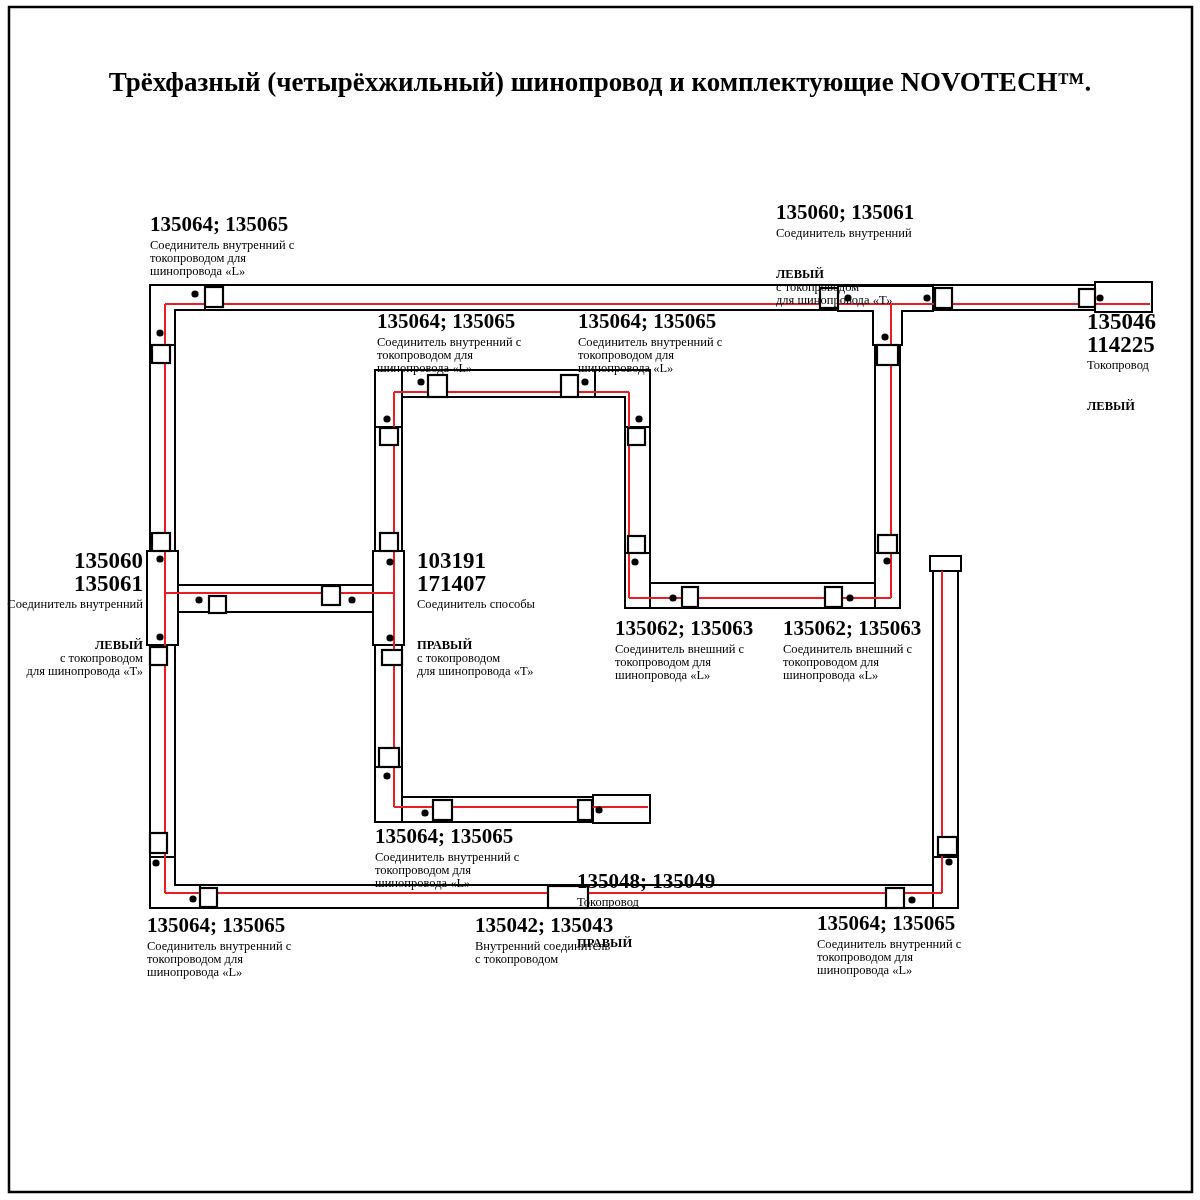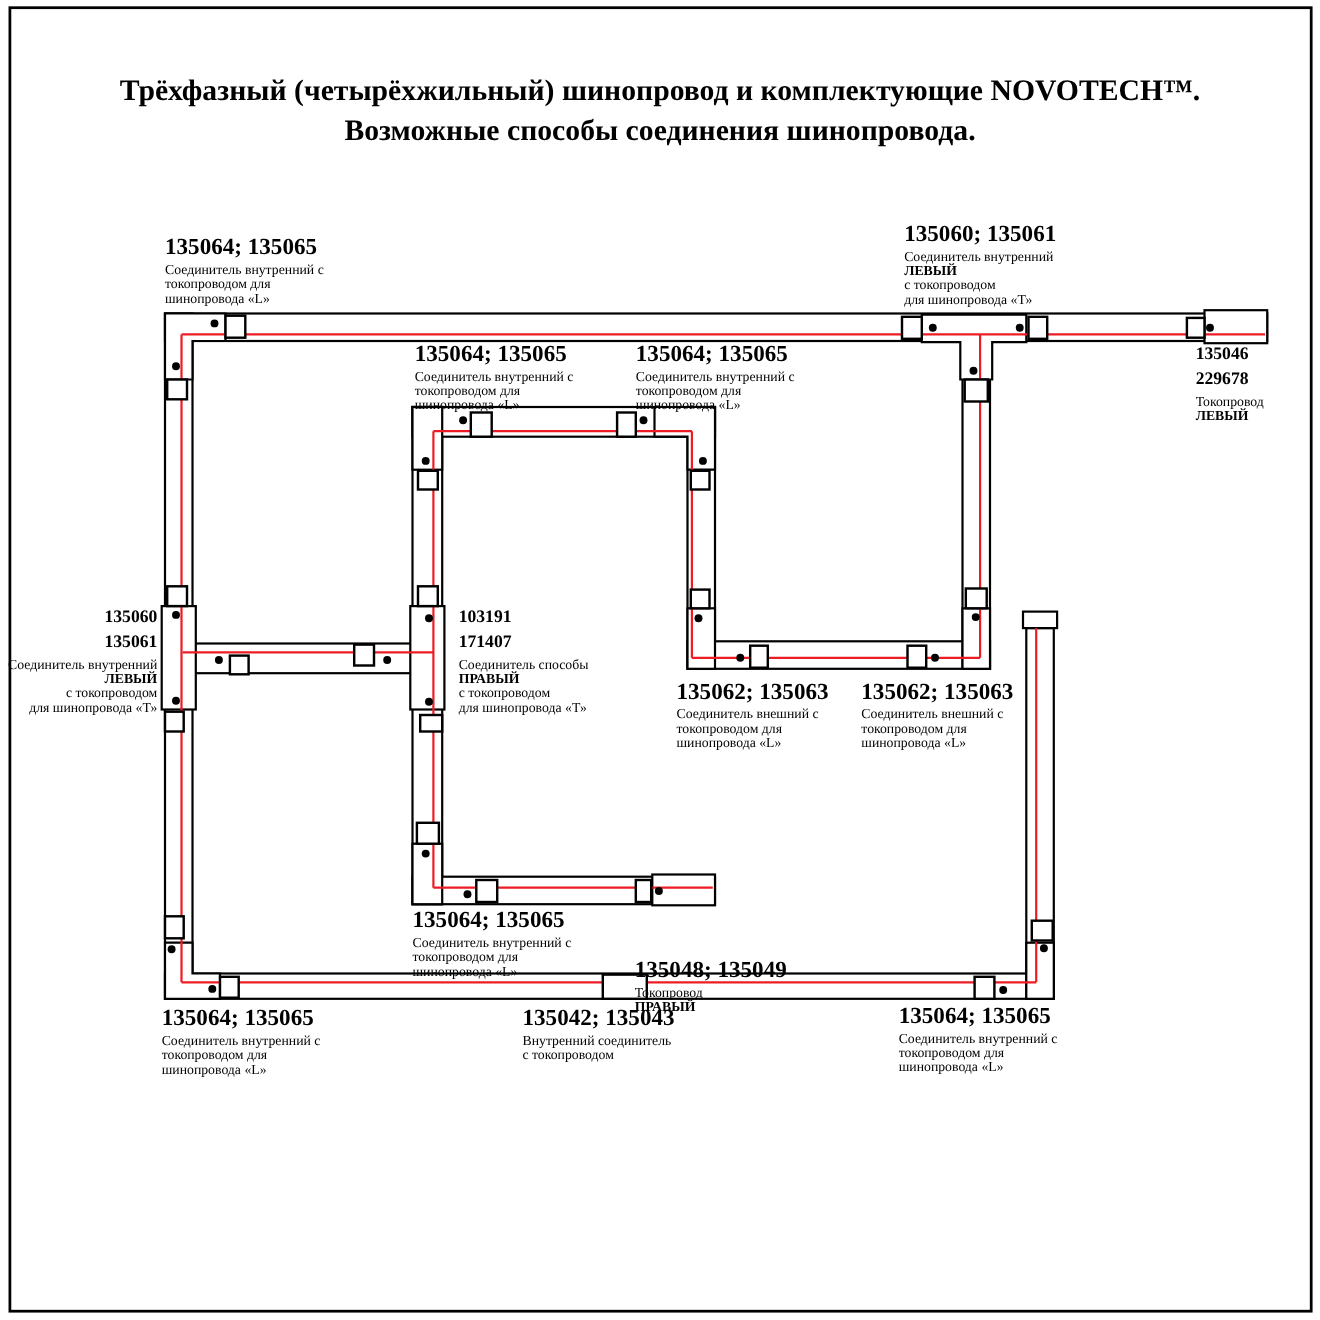--- a/index.html
+++ b/index.html
@@ -3,23 +3,23 @@
 <meta charset="utf-8">
 <style>
   html,body{margin:0;padding:0;background:#fff;}
   #page{position:relative;width:1200px;height:1200px;background:#ffffff;
         font-family:Liberation Serif, serif;color:#000;overflow:hidden;}
   #diagram-svg{position:absolute;left:0;top:0;}
   .title{position:absolute;left:0;top:64px;width:1200px;text-align:center;
          font-weight:bold;font-size:27px;line-height:36px;}
   .lbl{position:absolute;font-size:12.5px;line-height:13px;white-space:nowrap;}
   .lbl .num{font-size:21px;font-weight:bold;line-height:23px;margin-bottom:3px;}
-  .lbl .num2{font-size:16px;font-weight:bold;line-height:23px;}
+  .lbl .num2{font-size:23px;font-weight:bold;line-height:23px;}
   .lbl .num2.last{margin-bottom:3px;}
-  .lbl .b{font-weight:bold;}
+  .lbl .b{font-weight:bold;margin-top:28px;}
   .lbl.rt{text-align:right;}
 </style>
 </head>
 <body>
 
 <div id="page">
 
   <svg id="diagram-svg" width="1200" height="1200" viewBox="0 0 1200 1200">
 
     <rect x="9" y="7" width="1183" height="1185" fill="none" stroke="#000" stroke-width="2.5"></rect>
@@ -126,21 +126,20 @@
       <circle cx="912" cy="900" r="3.6"></circle>
       <circle cx="848" cy="298" r="3.6"></circle>
       <circle cx="927" cy="298" r="3.6"></circle>
       <circle cx="885" cy="337" r="3.6"></circle>
       <circle cx="1100" cy="298" r="3.6"></circle>
     </g>
   </svg>
 
   <div class="title">
     <div>Трёхфазный (четырёхжильный) шинопровод и комплектующие NOVOTECH™.</div>
-    <div>Возможные способы соединения шинопровода.</div>
   </div>
 
   <div class="lbl" style="left:150px;top:213px">
     <div class="num">135064; 135065</div>
     <div>Соединитель внутренний с</div>
     <div>токопроводом для</div>
     <div>шинопровода «L»</div>
   </div>
 
   <div class="lbl" style="left:377px;top:310px">
@@ -150,31 +149,31 @@
     <div>шинопровода «L»</div>
   </div>
 
   <div class="lbl" style="left:578px;top:310px">
     <div class="num">135064; 135065</div>
     <div>Соединитель внутренний с</div>
     <div>токопроводом для</div>
     <div>шинопровода «L»</div>
   </div>
 
-  <div class="lbl" style="left:822px;top:201px">
+  <div class="lbl" style="left:776px;top:201px">
     <div class="num">135060; 135061</div>
     <div>Соединитель внутренний</div>
     <div class="b">ЛЕВЫЙ</div>
     <div>с токопроводом</div>
     <div>для шинопровода «Т»</div>
   </div>
 
   <div class="lbl" style="left:1087px;top:310px">
     <div class="num2">135046</div>
-    <div class="num2 last">229678</div>
+    <div class="num2 last">114225</div>
     <div>Токопровод</div>
     <div class="b">ЛЕВЫЙ</div>
   </div>
 
   <div class="lbl rt" style="right:1057px;top:549px">
     <div class="num2">135060</div>
     <div class="num2 last">135061</div>
     <div>Соединитель внутренний</div>
     <div class="b">ЛЕВЫЙ</div>
     <div>с токопроводом</div>

